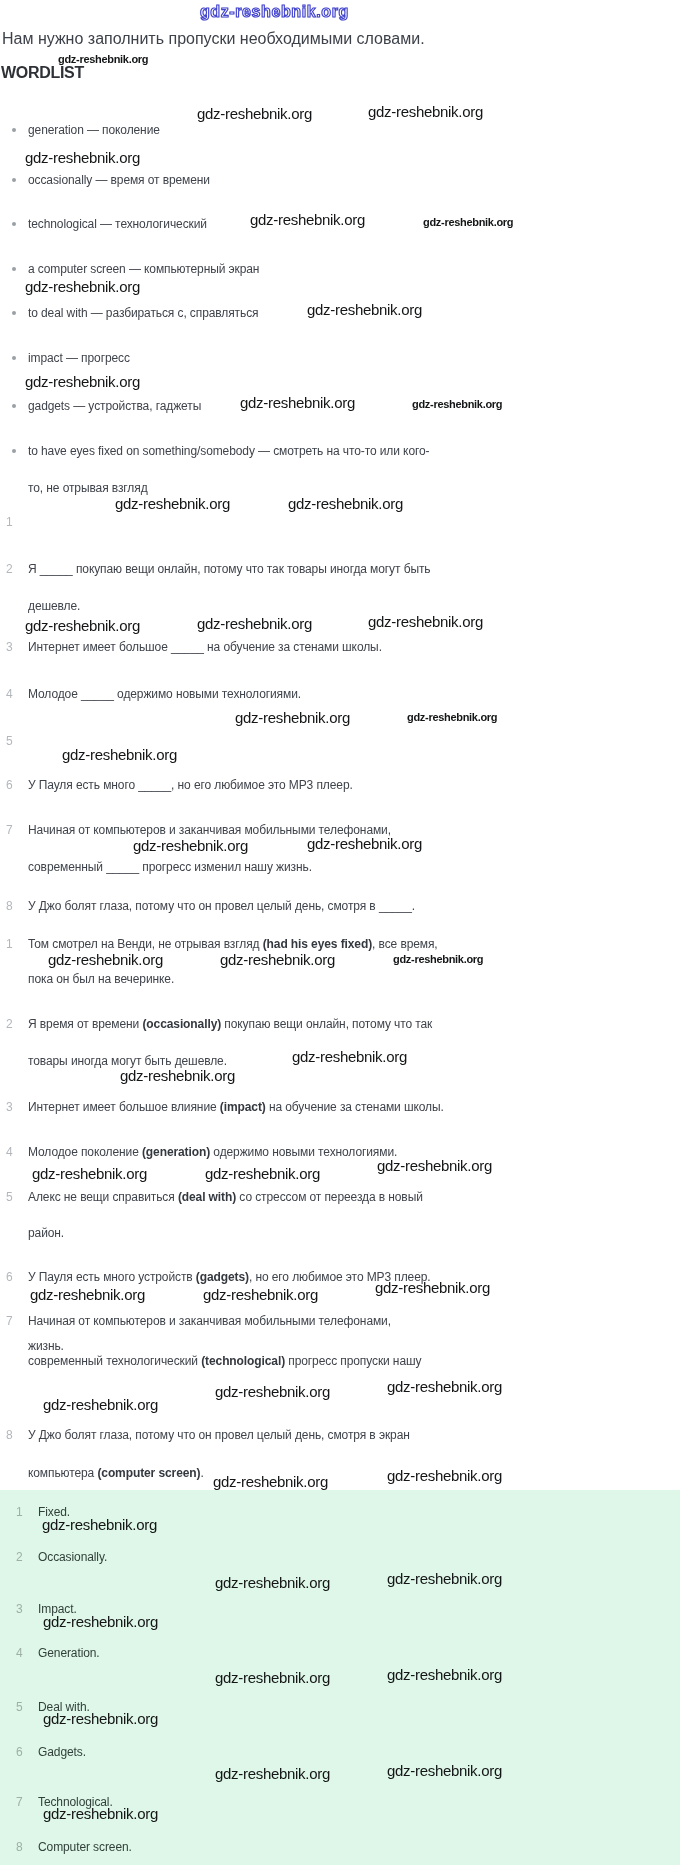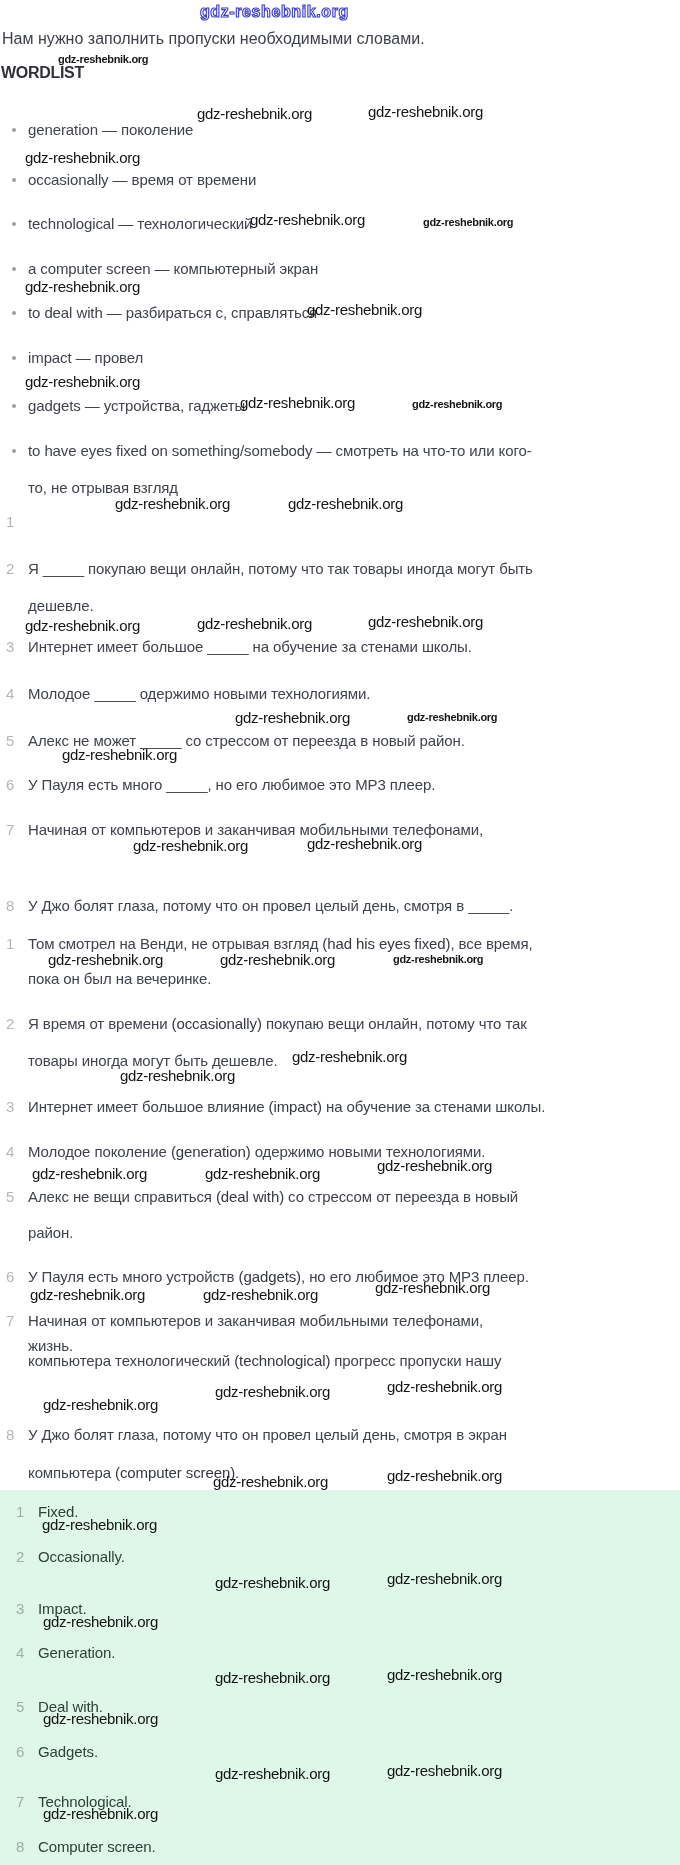--- a/index.html
+++ b/index.html
@@ -1,26 +1,26 @@
 <!DOCTYPE html>
 <html><head>
 <meta charset="utf-8">
 <style>
   html,body{margin:0;padding:0;background:#ffffff;}
   #page{
     position:relative;width:680px;height:1865px;overflow:hidden;background:#ffffff;
     font-family:"Liberation Sans","DejaVu Sans",sans-serif;
   }
   .row{
-    position:absolute;left:28px;font-size:15px;line-height:20px;
+    position:absolute;left:28px;font-size:12px;line-height:20px;
     color:#3f434b;white-space:nowrap;letter-spacing:-0.1px;
   }
   .num{position:absolute;left:-22px;color:#b3b7bc;}
   .dot{position:absolute;left:-16px;top:8px;width:4px;height:4px;border-radius:50%;background:#9aa0a6;}
-  .bold{font-weight:400;color:#34383f;}
+  .bold{font-weight:700;color:#34383f;}
   .intro{position:absolute;left:2px;top:30px;font-size:16px;color:#3d4149;white-space:nowrap;}
   .wordlist-title{
     position:absolute;left:1px;top:64px;font-size:16px;font-weight:700;
     color:#2e3237;letter-spacing:-0.3px;
   }
   .wm{
     position:absolute;font-size:15px;line-height:16px;color:#141516;
     font-weight:500;letter-spacing:-0.3px;white-space:nowrap;
   }
   .wm-sm{font-size:11px;line-height:12px;font-weight:600;}
@@ -40,52 +40,53 @@
 
   <span class="top-wm">gdz-reshebnik.org</span>
   <div class="intro">Нам нужно заполнить пропуски необходимыми словами.</div>
   <div class="wordlist-title">WORDLIST</div>
 
   <div class="row" style="top:120px"><span class="dot"></span><span>generation — поколение</span></div>
   <div class="row" style="top:170px"><span class="dot"></span><span>occasionally — время от времени</span></div>
   <div class="row" style="top:214px"><span class="dot"></span><span>technological — технологический</span></div>
   <div class="row" style="top:259px"><span class="dot"></span><span>a computer screen — компьютерный экран</span></div>
   <div class="row" style="top:303px"><span class="dot"></span><span>to deal with — разбираться с, справляться</span></div>
-  <div class="row" style="top:348px"><span class="dot"></span><span>impact — провел</span></div>
+  <div class="row" style="top:348px"><span class="dot"></span><span>impact — прогресс</span></div>
   <div class="row" style="top:396px"><span class="dot"></span><span>gadgets — устройства, гаджеты</span></div>
   <div class="row" style="top:441px"><span class="dot"></span><span>to have eyes fixed on something/somebody — смотреть на что-то или кого-</span></div>
   <div class="row" style="top:478px">то, не отрывая взгляд</div>
 
   <div class="row" style="top:512px"><span class="num">1</span></div>
   <div class="row" style="top:559px"><span class="num">2</span><span>Я _____ покупаю вещи онлайн, потому что так товары иногда могут быть</span></div>
   <div class="row" style="top:596px">дешевле.</div>
   <div class="row" style="top:637px"><span class="num">3</span><span>Интернет имеет большое _____ на обучение за стенами школы.</span></div>
   <div class="row" style="top:684px"><span class="num">4</span><span>Молодое _____ одержимо новыми технологиями.</span></div>
-  <div class="row" style="top:731px"><span class="num">5</span><span>Алекс не может _____ со стрессом от переезда в новый район.</span></div>
+  <div class="row" style="top:731px"><span class="num">5</span></div>
   <div class="row" style="top:775px"><span class="num">6</span><span>У Пауля есть много _____, но его любимое это MP3 плеер.</span></div>
   <div class="row" style="top:820px"><span class="num">7</span><span>Начиная от компьютеров и заканчивая мобильными телефонами,</span></div>
+  <div class="row" style="top:857px">современный _____ прогресс изменил нашу жизнь.</div>
   <div class="row" style="top:896px"><span class="num">8</span><span>У Джо болят глаза, потому что он провел целый день, смотря в _____.</span></div>
 
   <div class="row" style="top:934px"><span class="num">1</span><span>Том смотрел на Венди, не отрывая взгляд </span><span class="bold">(had his eyes fixed)</span><span>, все время,</span></div>
   <div class="row" style="top:969px">пока он был на вечеринке.</div>
 
   <div class="row" style="top:1014px"><span class="num">2</span><span>Я время от времени </span><span class="bold">(occasionally)</span><span> покупаю вещи онлайн, потому что так</span></div>
   <div class="row" style="top:1051px">товары иногда могут быть дешевле.</div>
 
   <div class="row" style="top:1097px"><span class="num">3</span><span>Интернет имеет большое влияние </span><span class="bold">(impact)</span><span> на обучение за стенами школы.</span></div>
 
   <div class="row" style="top:1142px"><span class="num">4</span><span>Молодое поколение </span><span class="bold">(generation)</span><span> одержимо новыми технологиями.</span></div>
 
   <div class="row" style="top:1187px"><span class="num">5</span><span>Алекс не вещи справиться </span><span class="bold">(deal with)</span><span> со стрессом от переезда в новый</span></div>
   <div class="row" style="top:1223px">район.</div>
 
   <div class="row" style="top:1267px"><span class="num">6</span><span>У Пауля есть много устройств </span><span class="bold">(gadgets)</span><span>, но его любимое это MP3 плеер.</span></div>
 
   <div class="row" style="top:1311px"><span class="num">7</span><span>Начиная от компьютеров и заканчивая мобильными телефонами,</span></div>
-  <div class="row" style="top:1351px"><span>компьютера технологический </span><span class="bold">(technological)</span><span> прогресс пропуски нашу</span></div>
+  <div class="row" style="top:1351px"><span>современный технологический </span><span class="bold">(technological)</span><span> прогресс пропуски нашу</span></div>
   <div class="row" style="top:1336px">жизнь.</div>
 
   <div class="row" style="top:1425px"><span class="num">8</span><span>У Джо болят глаза, потому что он провел целый день, смотря в экран</span></div>
   <div class="row" style="top:1463px"><span>компьютера </span><span class="bold">(computer screen)</span><span>.</span></div>
 
   <div class="green-bg"></div>
   <div class="row g-row" style="top:1502px"><span class="num">1</span><span>Fixed.</span></div>
   <div class="row g-row" style="top:1547px"><span class="num">2</span><span>Occasionally.</span></div>
   <div class="row g-row" style="top:1599px"><span class="num">3</span><span>Impact.</span></div>
   <div class="row g-row" style="top:1643px"><span class="num">4</span><span>Generation.</span></div>

